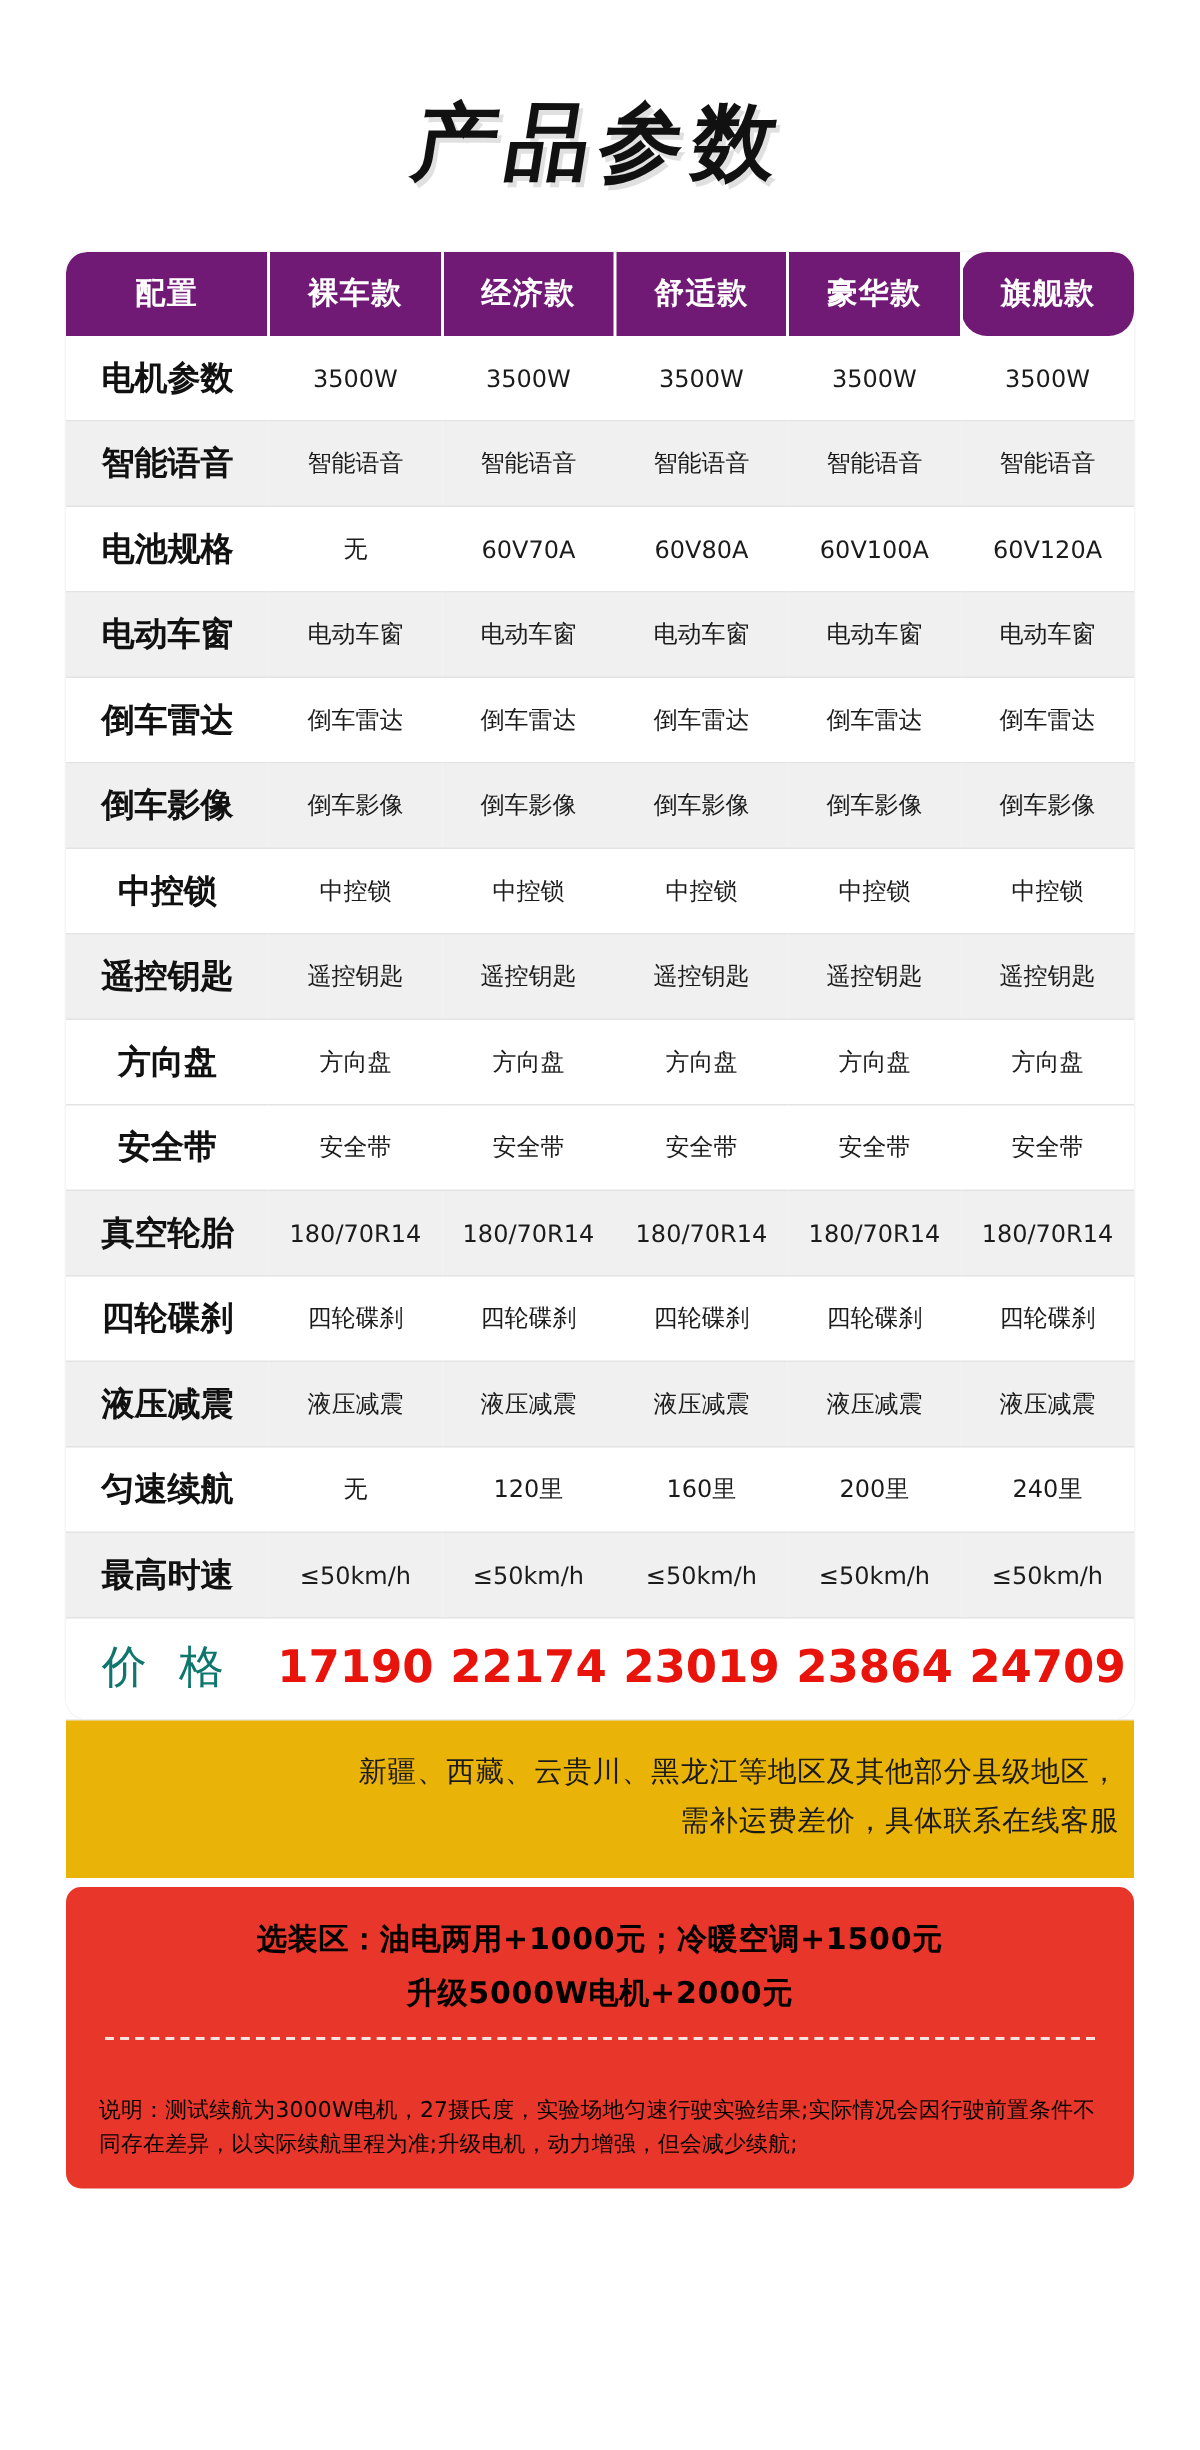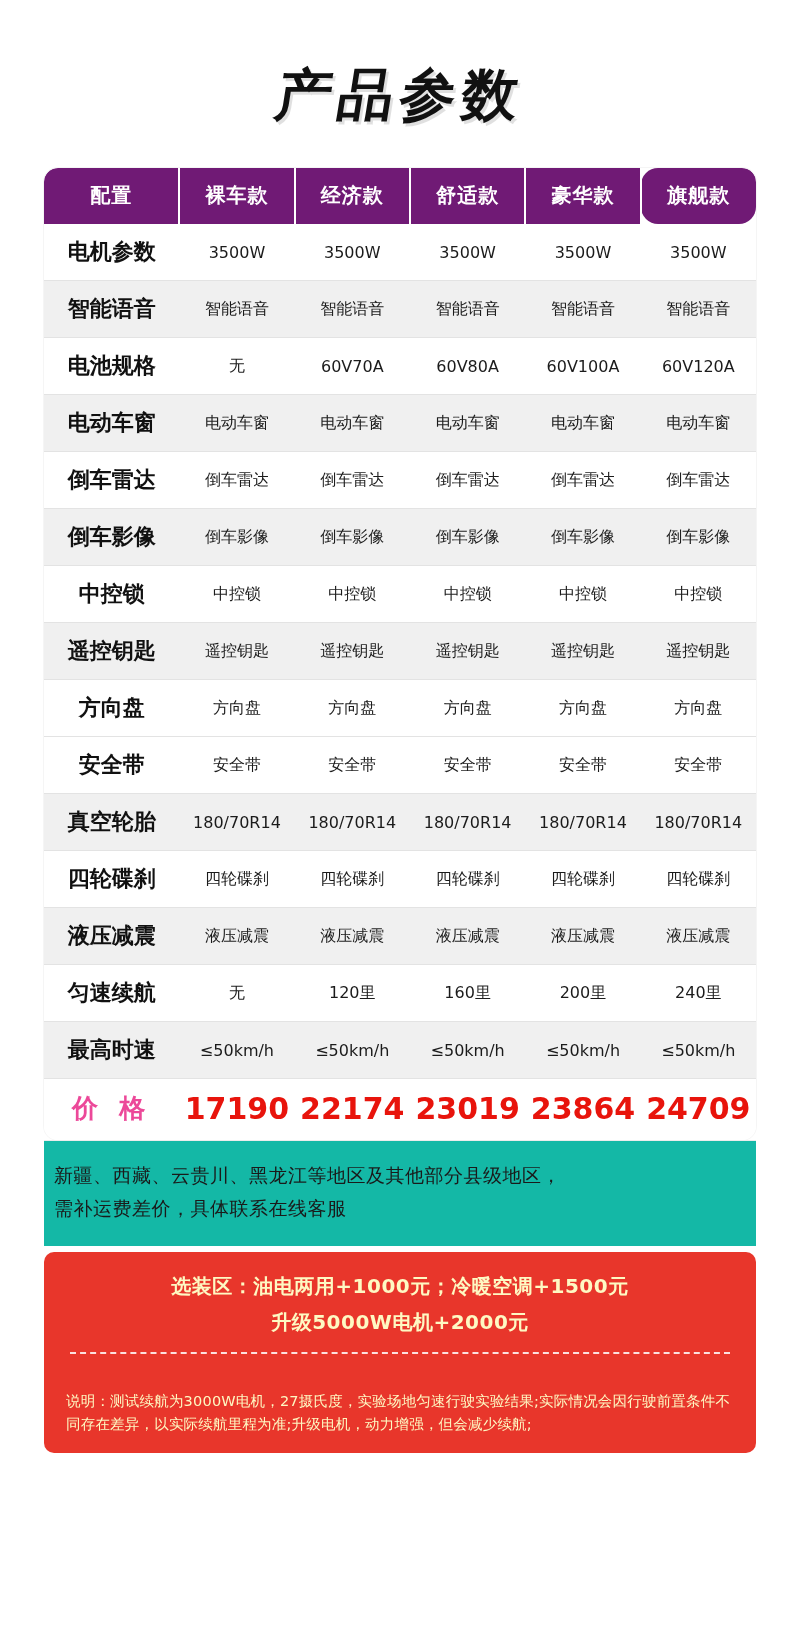--- a/index.html
+++ b/index.html
@@ -83,50 +83,50 @@
   }
   tbody tr.plain td {
     background: #ffffff;
   }
   tbody tr.price td {
     background: #ffffff;
     border-bottom: none;
     padding: 12px 2px 14px 2px;
   }
   tbody tr.price td.label {
-    font-size: 26px;
-    font-weight: bold;
+    font-size: 30px;
+    font-weight: normal;
     letter-spacing: 6px;
-    color: #ec4899;
+    color: #0f766e;
   }
   tbody tr.price td.pval {
     color: #e8140c;
     font-size: 30px;
     font-weight: bold;
     letter-spacing: 0px;
   }
   .note-box {
     margin: 0 44px;
-    background: #14b8a6;
-    text-align: left;
+    background: #eab308;
+    text-align: right;
     padding: 18px 10px 20px 10px;
     border-top: 1px solid #ececec;
   }
   .note-box .line {
     font-size: 19px;
     color: #1a1a1a;
     line-height: 1.75;
     letter-spacing: 0.5px;
     font-family: "DejaVu Sans", sans-serif;
   }
   .red-box {
     margin: 6px 44px 0 44px;
     background: #e8362b;
     border-radius: 10px;
-    color: #fef9c3;
+    color: #000000;
     padding: 16px 22px 16px 22px;
     text-align: center;
   }
   .red-box .opt {
     font-size: 20px;
     font-weight: bold;
     line-height: 1.8;
     letter-spacing: 0.5px;
     font-family: "DejaVu Sans", sans-serif;
   }

